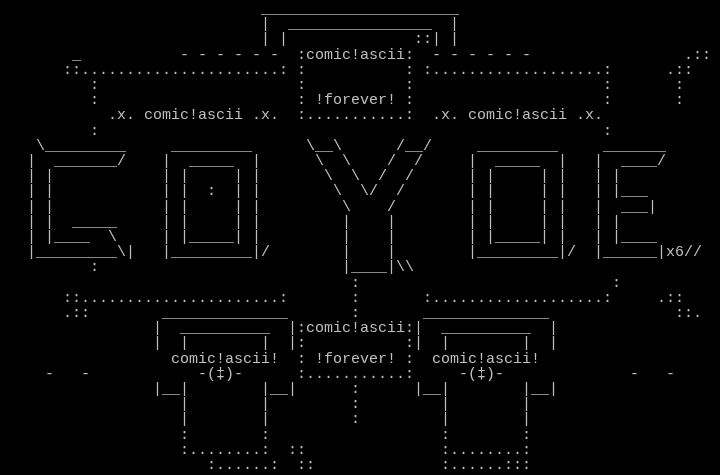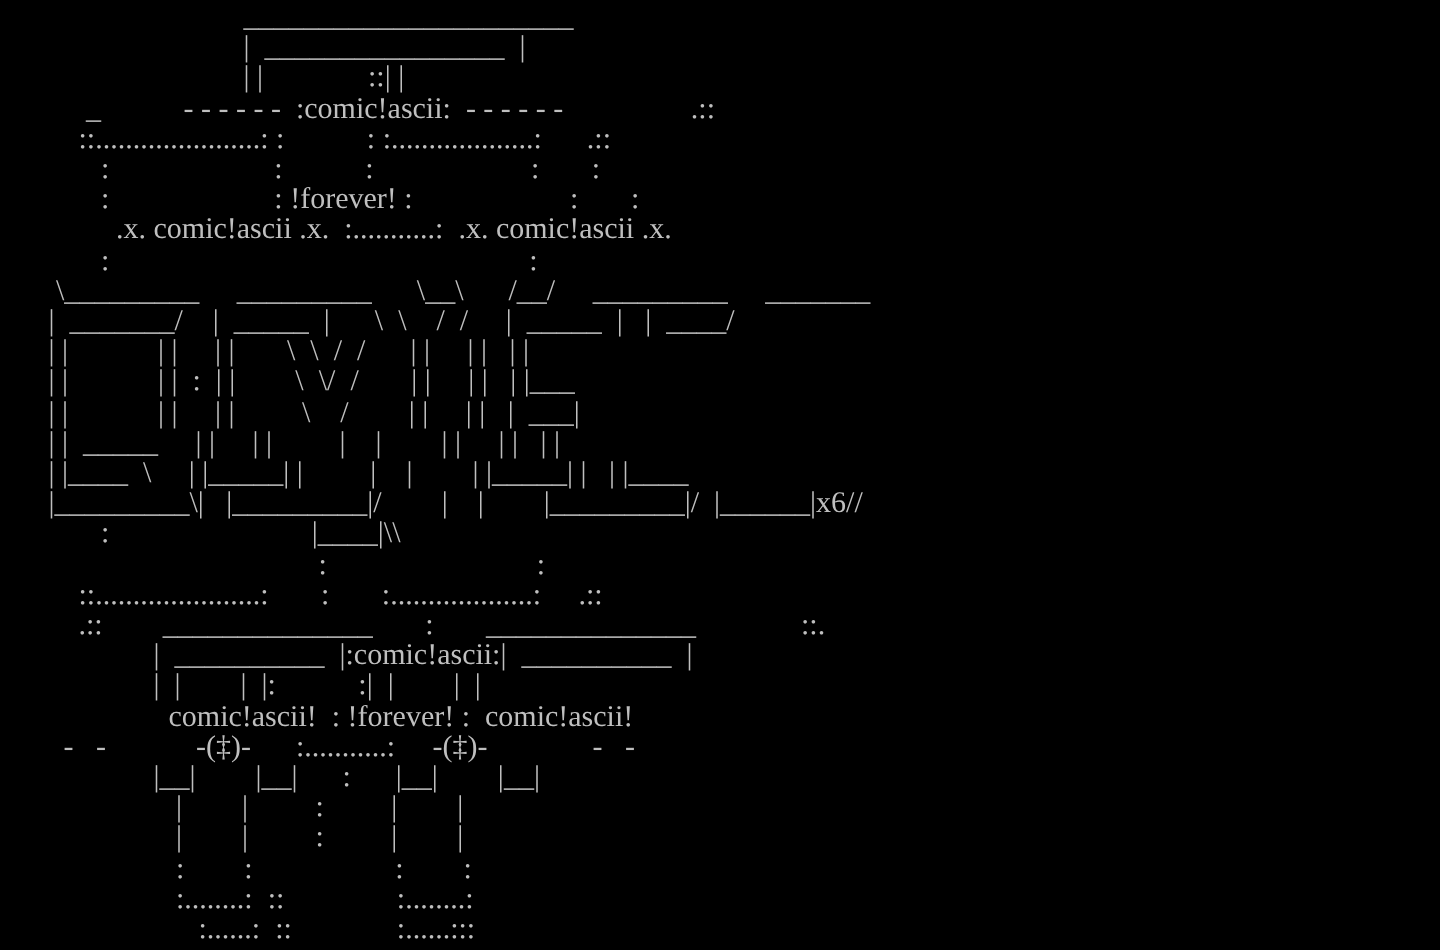--- a/index.html
+++ b/index.html
@@ -13,22 +13,22 @@
     background: #000000;
   }
   .screen {
     width: 720px;
     height: 475px;
     display: block;
     position: relative;
   }
   pre.ascii {
     margin: 0;
-    padding: 2px 0 0 13px;
-    font-family: Liberation Serif, serif;
+    padding: 2px 0 0 0;
+    font-family: Liberation Mono, monospace;
     font-size: 15px;
     line-height: 15.2px;
     letter-spacing: 0;
     white-space: pre;
     color: #bfbfbf;
     background: transparent;
   }
 </style>
 </head>
 <body style="background: rgb(0, 0, 0);">

